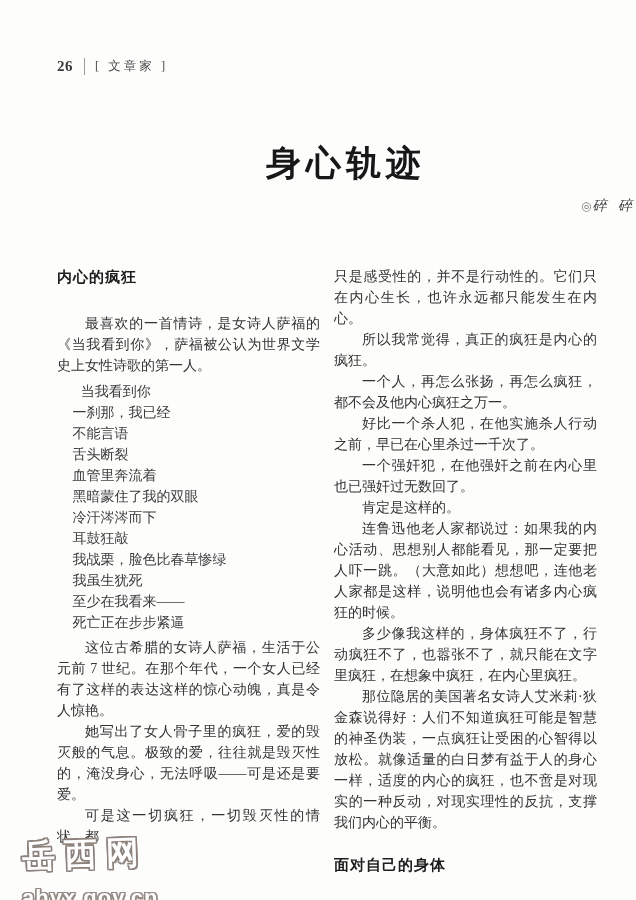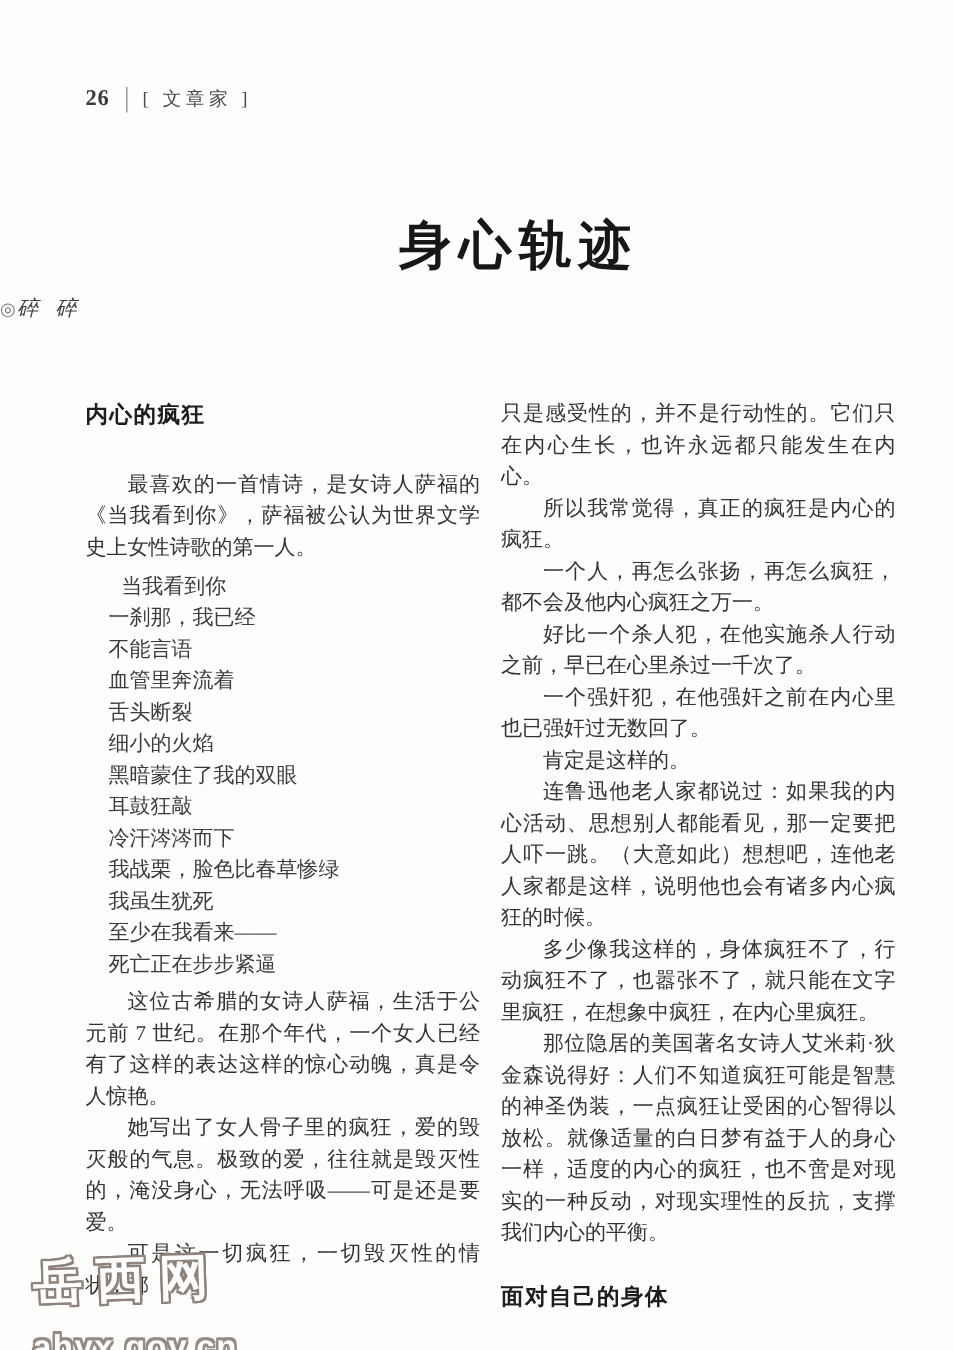--- a/index.html
+++ b/index.html
@@ -32,21 +32,21 @@
   .title {
     position: absolute; top: 140px; left: 0; width: 100%;
     text-align: center;
     font-size: 35px; font-weight: bold;
     letter-spacing: 5px;
     color: #171717;
     padding-left: 28px;
   }
   .author-line {
     position: absolute; top: 197px; left: 0; width: 100%;
-    text-align: left;
+    text-align: right;
     font-size: 14px; font-style: italic;
     letter-spacing: 4px; color: #3c3c3c;
   }
   .author-mark { font-style: normal; font-size: 12px; color: #777; letter-spacing: 1px; }
 
   
   .columns {
     position: absolute; top: 266px; left: 57px;
     width: 540px;
     display: flex; gap: 14px;
@@ -124,26 +124,25 @@
 
   <div class="columns">
 
     <div class="col">
       <div class="col-heading">内心的疯狂</div>
       <p>最喜欢的一首情诗，是女诗人萨福的《当我看到你》，萨福被公认为世界文学史上女性诗歌的第一人。</p>
       <div class="poem">
         <div class="poem-line">当我看到你</div>
         <div class="poem-line">一刹那，我已经</div>
         <div class="poem-line">不能言语</div>
+        <div class="poem-line">舌头断裂</div>
         <div class="poem-line">血管里奔流着</div>
-        <div class="poem-line">舌头断裂</div>
-        <div class="poem-line">细小的火焰</div>
         <div class="poem-line">黑暗蒙住了我的双眼</div>
+        <div class="poem-line">冷汗涔涔而下</div>
         <div class="poem-line">耳鼓狂敲</div>
-        <div class="poem-line">冷汗涔涔而下</div>
         <div class="poem-line">我战栗，脸色比春草惨绿</div>
         <div class="poem-line">我虽生犹死</div>
         <div class="poem-line">至少在我看来——</div>
         <div class="poem-line">死亡正在步步紧逼</div>
       </div>
       <p>这位古希腊的女诗人萨福，生活于公元前 7 世纪。在那个年代，一个女人已经有了这样的表达这样的惊心动魄，真是令人惊艳。</p>
       <p>她写出了女人骨子里的疯狂，爱的毁灭般的气息。极致的爱，往往就是毁灭性的，淹没身心，无法呼吸——可是还是要爱。</p>
       <p>可是这一切疯狂，一切毁灭性的情状，都</p>
     </div>
 

